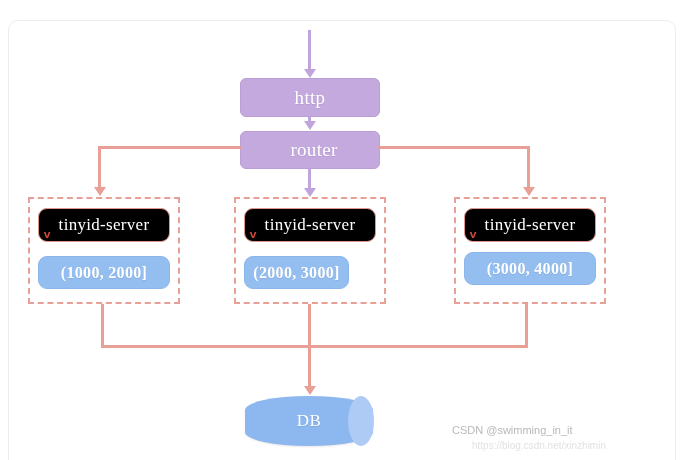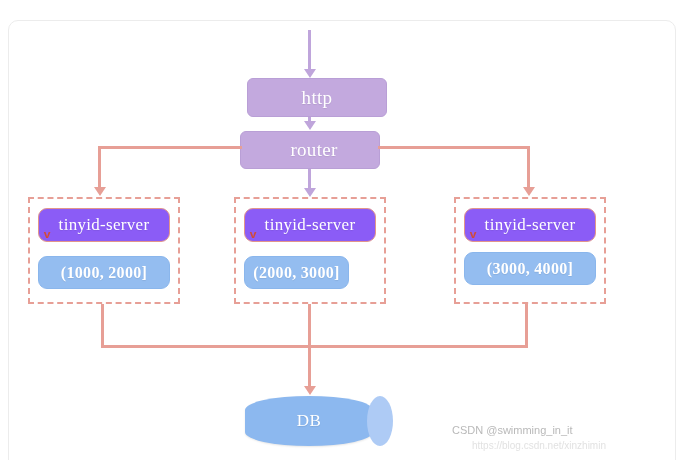--- a/index.html
+++ b/index.html
@@ -51,21 +51,21 @@
   }
 
   .node.purple {
     background: #c3a9de;
     border: 1px solid #b99fd6;
     font-size: 19px;
     border-radius: 6px;
   }
 
   .node.salmon {
-    background: #8b5cf6;
+    background: #000000;
     border: 1px solid #e2958b;
     font-size: 17px;
     border-radius: 9px;
   }
 
   .node.blue {
     background: #94bdf0;
     border: 1px solid #8ab6ec;
     font-size: 16px;
     border-radius: 9px;
@@ -114,21 +114,20 @@
     border-top-color: #bfa5db;
   }
 
   
   .db {
     position: absolute;
     left: 245px;
     top: 396px;
     width: 128px;
     height: 50px;
-    padding-left: 19px;
   }
   .db-body {
     position: absolute;
     left: 0;
     top: 0;
     width: 128px;
     height: 50px;
     background: #8cb8ef;
     border-radius: 50% / 14px;
     box-shadow: 0 1px 2px rgba(0,0,0,0.10);
@@ -182,21 +181,21 @@
 </head>
 <body>
 
 <div id="stage">
 
   <div class="card"></div>
 
   <div class="line purple-line" style="left:308px; top:30px; width:3px; height:42px;"></div>
   <div class="arrow down purple-arrow" style="left:303.5px; top:69px;"></div>
 
-  <div class="node purple" style="left:247px; top:78px; width:140px; height:39px;">http</div>
+  <div class="node purple" style="left:240px; top:78px; width:140px; height:39px;">http</div>
 
   <div class="line purple-line" style="left:308px; top:117px; width:3px; height:7px;"></div>
   <div class="arrow down purple-arrow" style="left:303.5px; top:121px;"></div>
 
   <div class="node purple" style="left:240px; top:131px; width:140px; height:38px;padding-left:8px;">router</div>
 
   <div class="line" style="left:98px; top:146px; width:144px; height:3px;"></div>
   <div class="line" style="left:98px; top:146px; width:3px; height:44px;"></div>
   <div class="arrow down" style="left:93.5px; top:187px;"></div>
 

